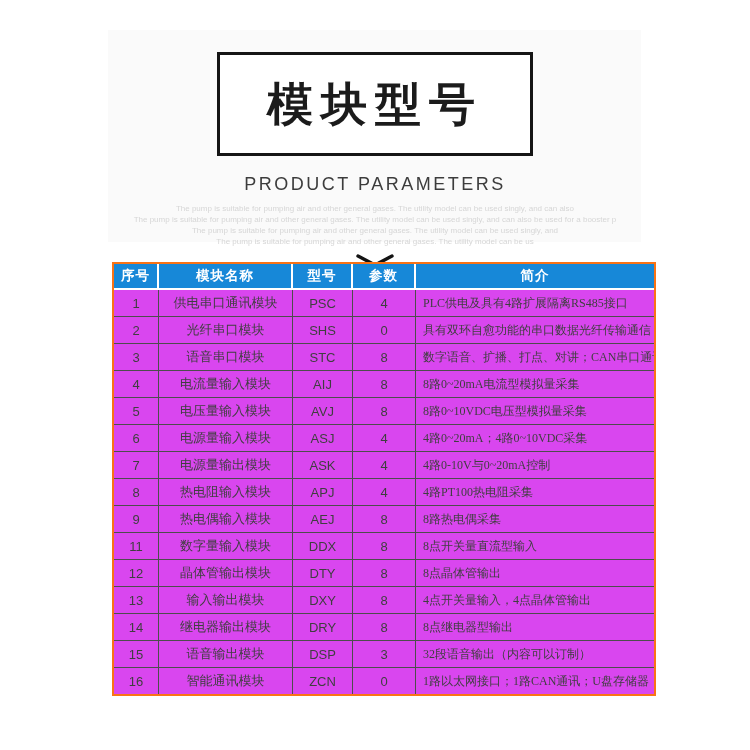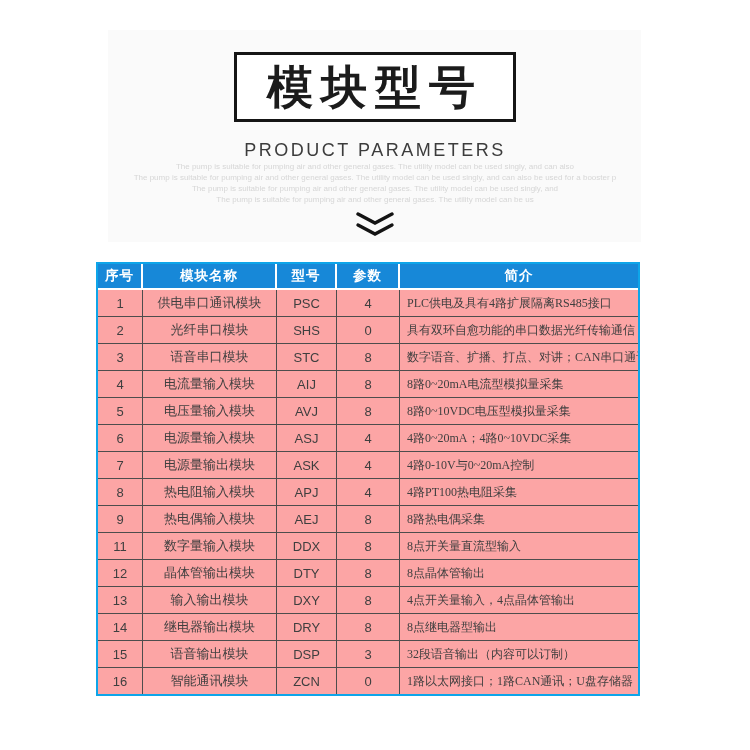--- a/index.html
+++ b/index.html
@@ -13,33 +13,33 @@
     background:#fafafa;
   }
   .hero{
     position:absolute;left:0;top:0;width:750px;text-align:center;
   }
   .title-box{
     display:inline-block;margin-top:52px;border:3px solid #151515;background:#ffffff;
     padding:5px 30px;
   }
   .title-box h1{
-    margin:0;font-size:46px;font-weight:700;letter-spacing:8px;color:#1b1b1b;
+    margin:17px;font-size:46px;font-weight:700;letter-spacing:8px;color:#1b1b1b;
     line-height:54px;white-space:nowrap;
   }
   .subtitle{
     margin-top:18px;font-size:18px;letter-spacing:2.5px;color:#3c3c3c;
   }
   .fineprint{
-    font-size:8px;line-height:11px;color:#d6d6d6;
+    margin-top:8px;font-size:8px;line-height:11px;color:#d6d6d6;
   }
   .chevron-wrap{margin-top:7px;}
   .table-wrap{
-    position:absolute;left:96px;top:262px;width:540px;
-    border:2px solid #0ea5e9;background:#fca5a5;
+    position:absolute;left:112px;top:262px;width:540px;
+    border:2px solid #f97316;background:#d946ef;
   }
   table{
     width:100%;border-collapse:separate;border-spacing:0;table-layout:fixed;
   }
   th{
     background:#1788d8;color:#ffffff;font-size:13.5px;font-weight:700;
     height:24px;border-right:2px solid #ffffff;border-bottom:2px solid #ffffff;
     padding:0;text-align:center;letter-spacing:1px;
   }
   th:last-child{border-right:none;margin-left:8px;}

